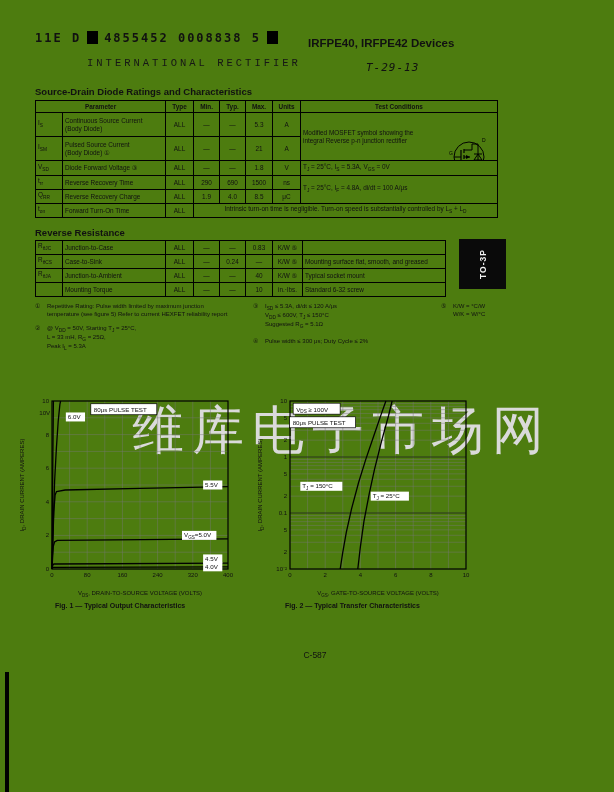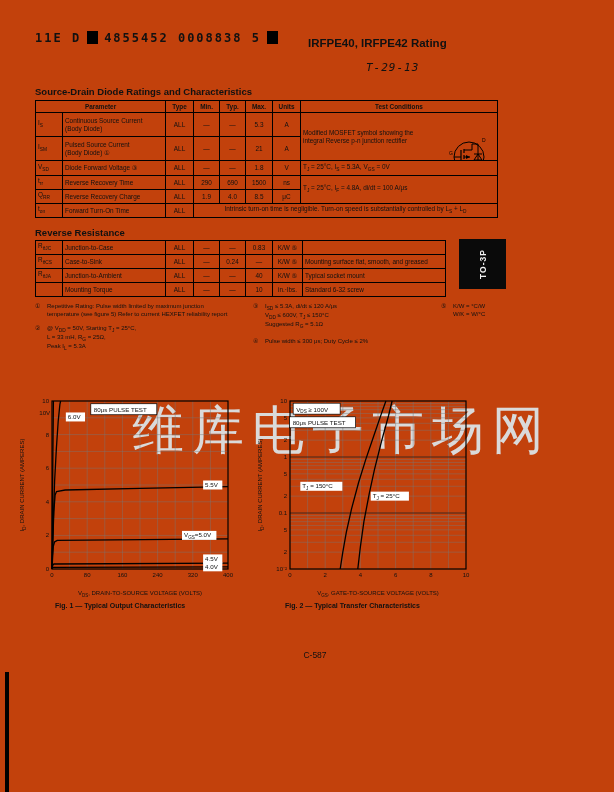--- a/index.html
+++ b/index.html
@@ -1,16 +1,16 @@
 <!DOCTYPE html>
 <html><head>
 <meta charset="utf-8">
 <style>
   html,body{margin:0;padding:0;background:#e8e8e6;}
-  .page{position:relative;width:614px;height:792px;background:#c2410c;overflow:hidden;
+  .page{position:relative;width:614px;height:792px;background:#4d7c0f;overflow:hidden;
         font-family:"Liberation Sans",sans-serif;color:#111;}
   .abs{position:absolute;}
   
   .codeline{font-family:"DejaVu Sans Mono",monospace;font-weight:bold;font-size:12px;letter-spacing:2px;color:#111;}
   .blackbar{display:inline-block;width:11px;height:13px;background:#000;vertical-align:-2px;margin:0 6px;}
   .company{font-family:"Liberation Mono",monospace;font-size:10.5px;letter-spacing:3px;color:#161616;}
   .devtitle{font-size:11.5px;font-weight:bold;}
   .docnum{font-family:"DejaVu Sans Mono",monospace;font-style:italic;font-size:11px;letter-spacing:1px;}
   
   .sechead{font-size:9.5px;font-weight:bold;}
@@ -41,21 +41,22 @@
   svg text{font-family:"Liberation Sans",sans-serif;}
 </style>
 </head>
 <body>
 
 <div class="page">
 
   <div class="abs codeline" style="left:35px;top:31px;">
     <span>11E D</span><span class="blackbar"></span><span>4855452 0008838 5</span><span class="blackbar"></span>
   </div>
-  <div class="abs devtitle" style="left:308px;top:37px;">IRFPE40, IRFPE42 Rating</div>
+  <div class="abs company" style="left:87px;top:57px;">INTERNATIONAL RECTIFIER</div>
+  <div class="abs devtitle" style="left:308px;top:37px;">IRFPE40, IRFPE42 Devices</div>
   <div class="abs docnum" style="left:366px;top:61px;">T-29-13</div>
 
   <div class="abs sechead" style="left:35px;top:86px;">Source-Drain Diode Ratings and Characteristics</div>
 
   <table class="spec abs" style="left:35px;top:100px;width:462px;">
     <colgroup>
       <col style="width:27px">
         <col style="width:103px">
         <col style="width:28px">
         <col style="width:26px">

